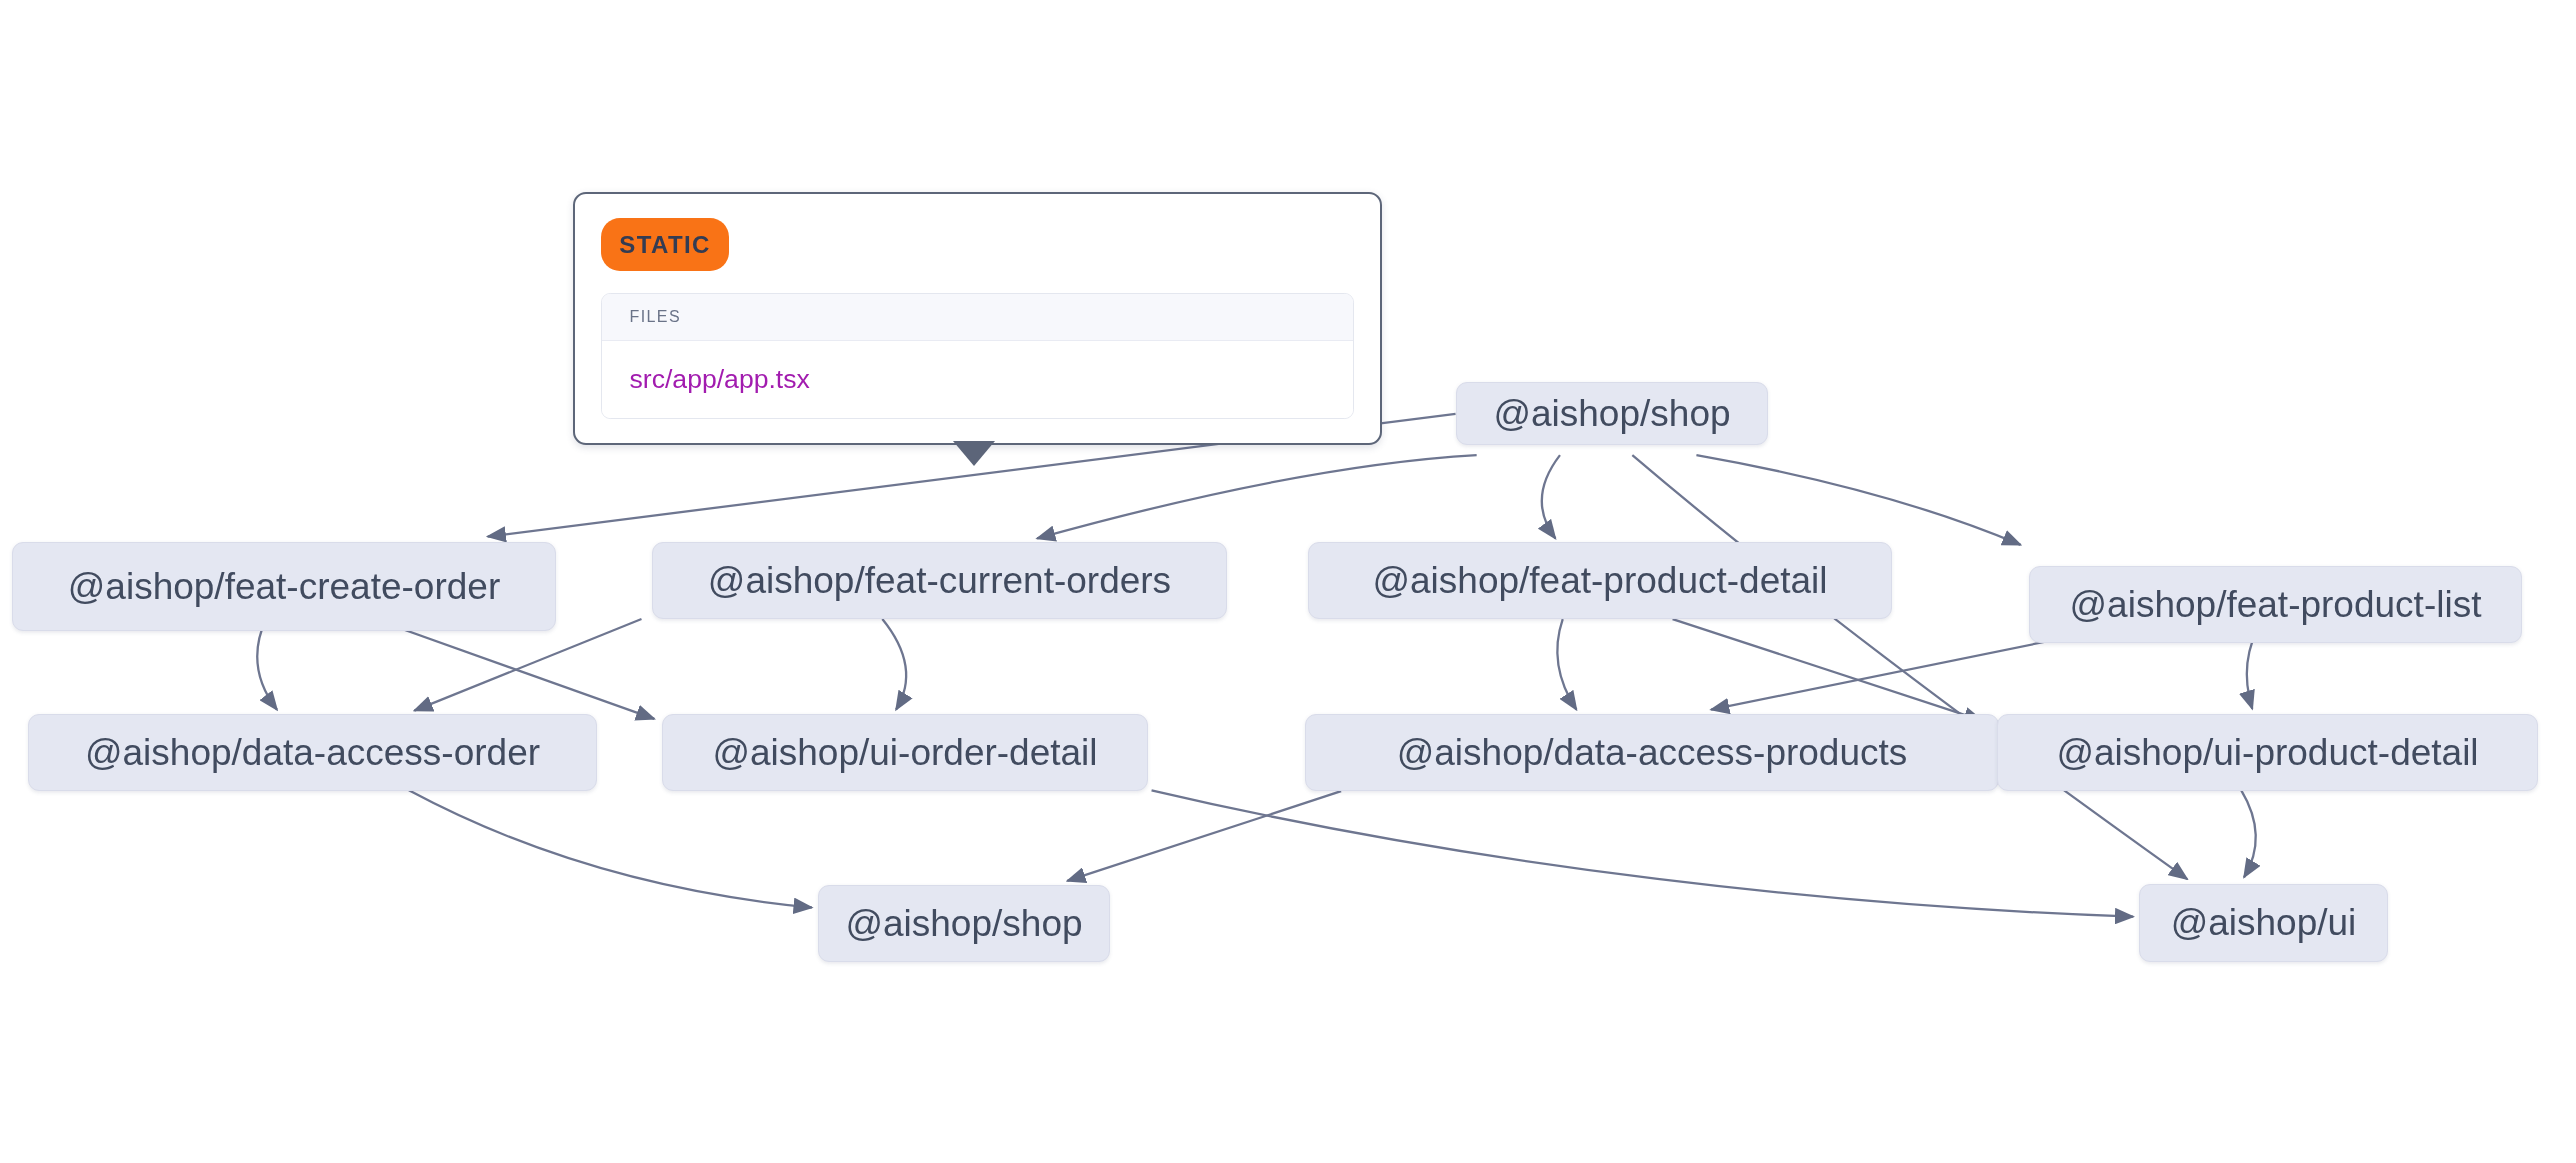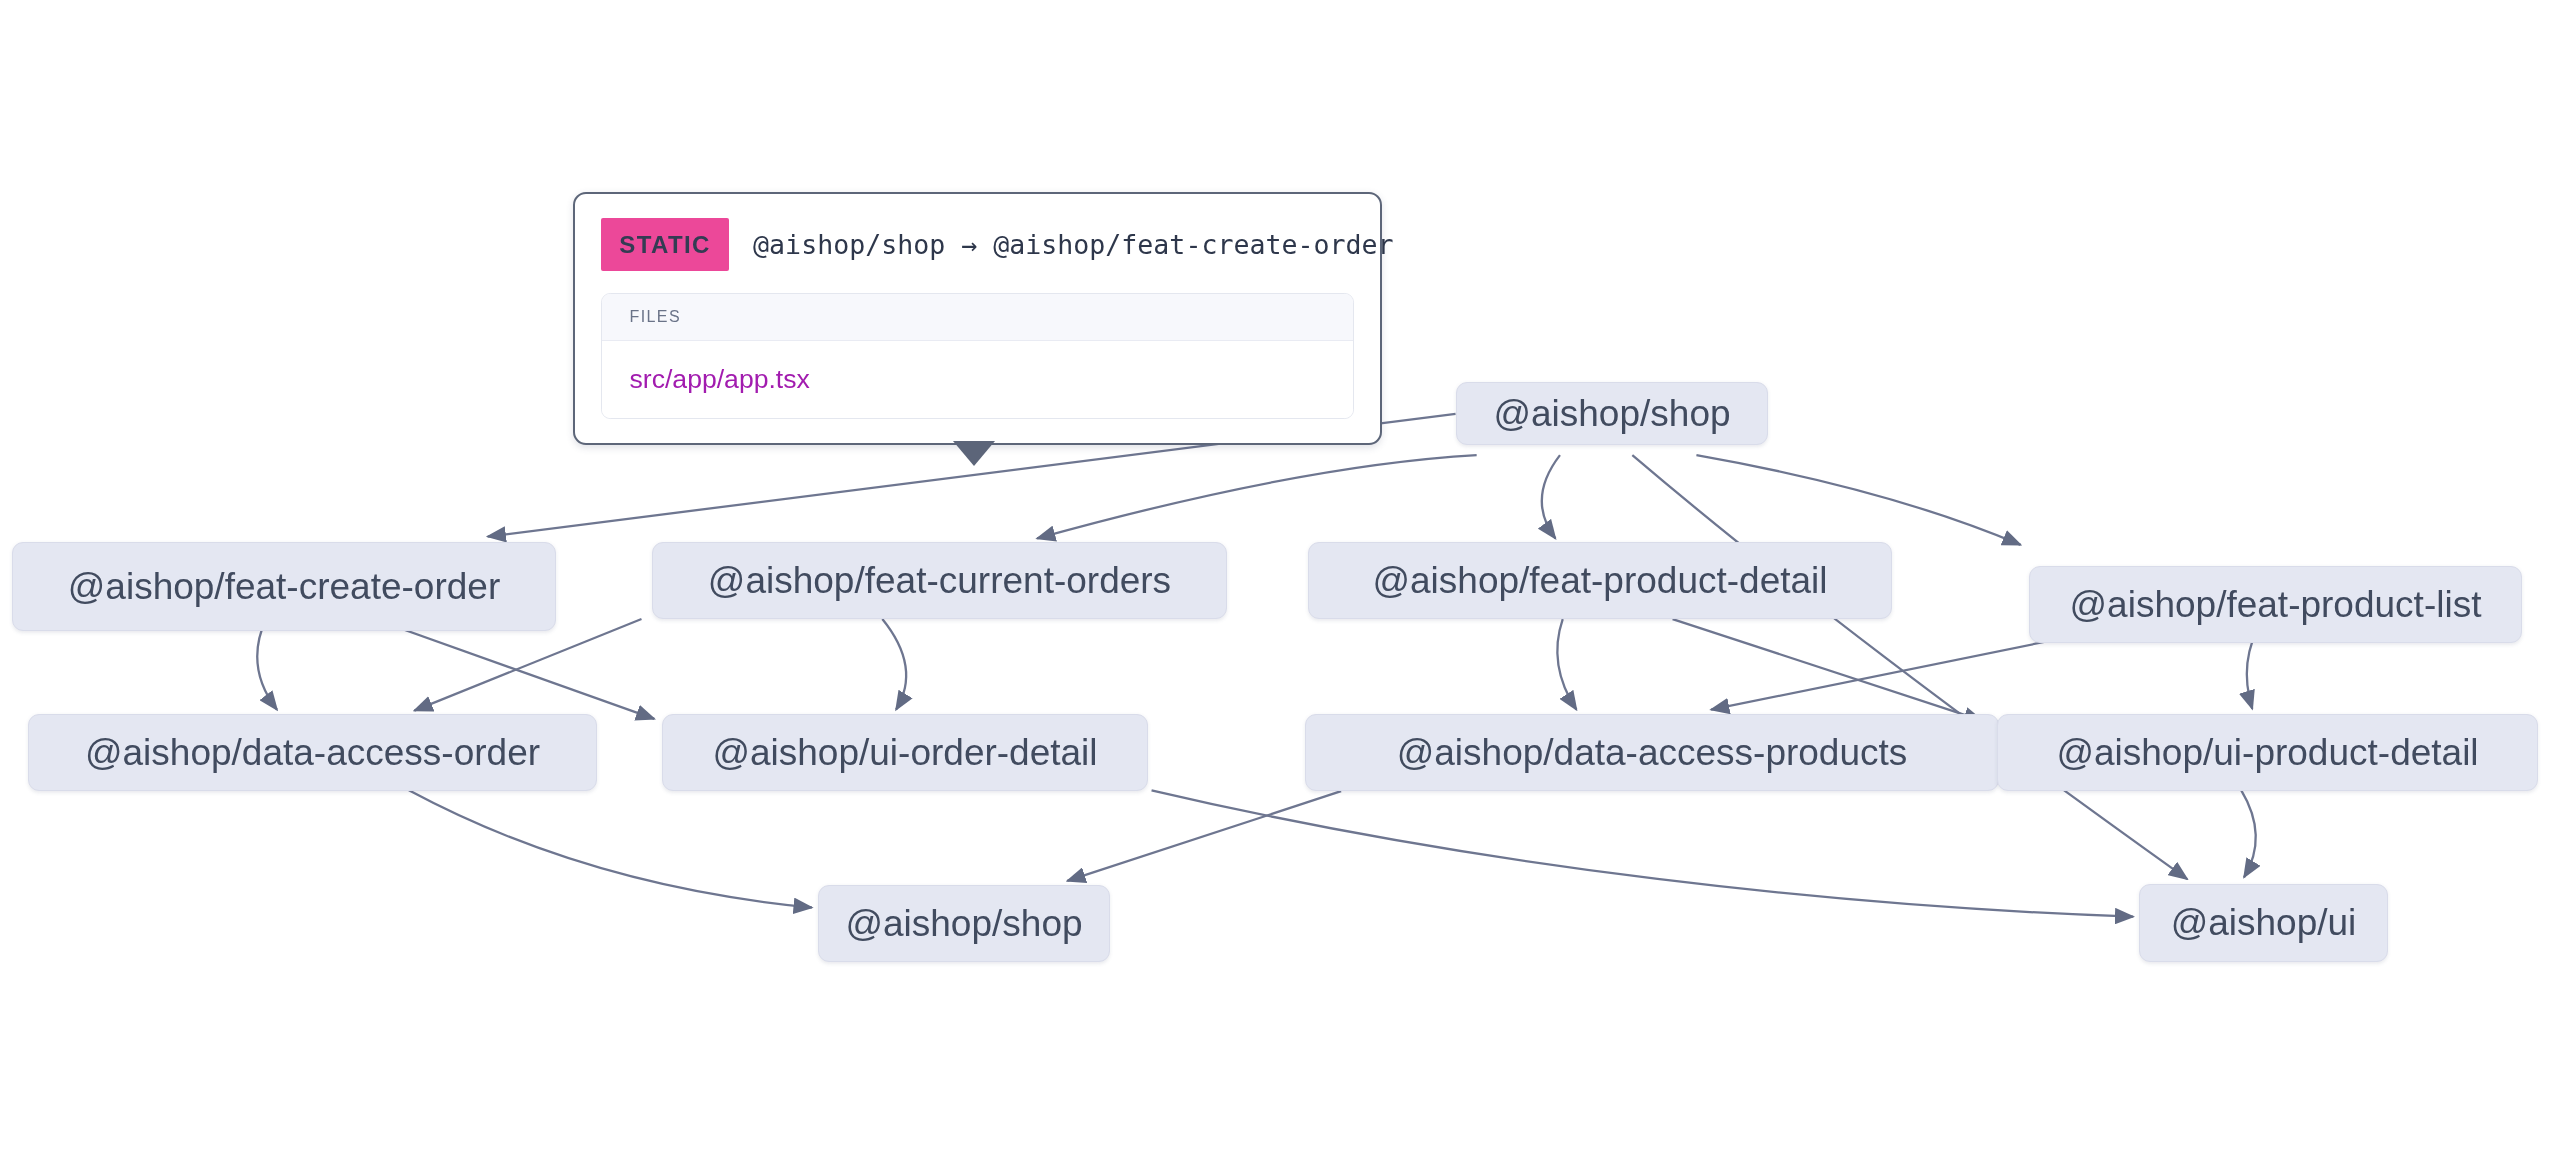--- a/index.html
+++ b/index.html
@@ -30,22 +30,22 @@
     left:573px;top:192px;width:809px;
     box-sizing:border-box;
     background:#ffffff;
     border:2.3px solid #5d6679;
     border-radius:13px;
     box-shadow:0 2.7px 7.3px rgba(60,70,100,0.15);
     padding:24px 26px 24px 26px;
   }
   .tooltip-title-row{display:flex;align-items:center;gap:24px;}
   .tooltip-badge{
-    background:#ec4899;color:#333c53;
-    border-radius:2px;
+    background:#f97316;color:#333c53;
+    border-radius:19px;
     padding:14.7px 18.3px;
     font-size:24px;font-weight:bold;letter-spacing:1.4px;
     line-height:1;
   }
   .tooltip-title{
     font-family:"DejaVu Sans Mono",monospace;
     font-size:26.6px;color:#2e374b;white-space:nowrap;
   }
   .files-box{
     margin-top:22px;
@@ -110,21 +110,20 @@
 <div class="node" style="left:28px;top:714px;width:569px;height:77px">@aishop/data-access-order</div>
 <div class="node" style="left:662px;top:714px;width:486px;height:77px">@aishop/ui-order-detail</div>
 <div class="node" style="left:1305px;top:714px;width:694px;height:77px">@aishop/data-access-products</div>
 <div class="node" style="left:1997px;top:714px;width:541px;height:77px">@aishop/ui-product-detail</div>
 <div class="node" style="left:818px;top:885px;width:292px;height:77px">@aishop/shop</div>
 <div class="node" style="left:2139px;top:884px;width:249px;height:78px">@aishop/ui</div>
 
 <div class="tooltip">
   <div class="tooltip-title-row">
     <span class="tooltip-badge">STATIC</span>
-    <span class="tooltip-title">@aishop/shop → @aishop/feat-create-order</span>
   </div>
   <div class="files-box">
     <div class="files-header">FILES</div>
     <div class="files-row">src/app/app.tsx</div>
   </div>
   <div class="tooltip-pointer"></div>
 </div>
 
 
 </body></html>

